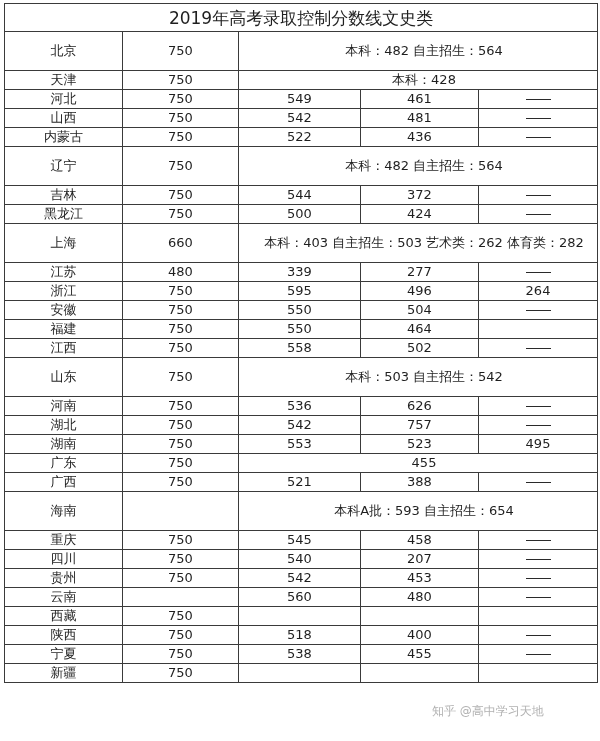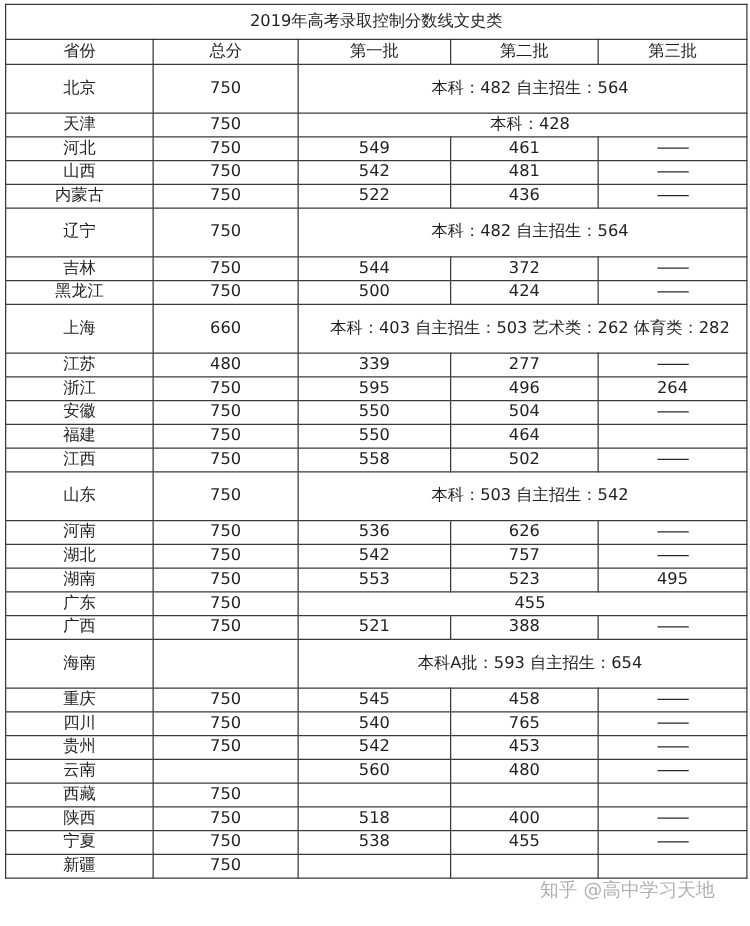--- a/index.html
+++ b/index.html
@@ -32,38 +32,38 @@
       vertical-align: middle;
       padding: 0;
       font-size: 13px;
       font-weight: normal;
       line-height: 16px;
       white-space: nowrap;
       overflow: hidden;
     }
     .title-cell {
       height: 27px;
-      font-size: 13px;
+      font-size: 17px;
     }
     .hdr th { height: 19px; }
     tr.r1 td { height: 18px; }
     tr.r2 td { height: 38px; }
     .dash {
       display: inline-block;
       width: 25px;
       height: 1px;
       background: #2a2a2a;
       vertical-align: middle;
     }
     .merged { letter-spacing: 0; padding-left: 12px; }
     .watermark {
       position: absolute;
       left: 432px;
       top: 703px;
-      font-size: 15px;
+      font-size: 12px;
       color: rgba(150,150,150,0.75);
       pointer-events: none;
       white-space: nowrap;
       text-shadow: 0 0 1px rgba(255,255,255,0.9);
     }
   </style>
 </head>
 <body>
 
 <div class="sheet">
@@ -72,27 +72,20 @@
       <col style="width:118px">
       <col style="width:116px">
       <col style="width:122px">
       <col style="width:118px">
       <col style="width:119px">
     </colgroup>
     <thead>
       <tr>
         <th class="title-cell" colspan="5">2019年高考录取控制分数线文史类</th>
       </tr>
-      <tr class="hdr">
-        <th>省份</th>
-        <th>总分</th>
-        <th>第一批</th>
-        <th>第二批</th>
-        <th>第三批</th>
-      </tr>
     </thead>
     <tbody id="tbody">
         <tr class="r2">
           <td>北京</td>
           <td>750</td>
           <td colspan="3" class="merged">本科：482 自主招生：564</td>
         </tr>
         <tr class="r1">
           <td>天津</td>
           <td>750</td>
@@ -225,21 +218,21 @@
           <td>重庆</td>
           <td>750</td>
           <td>545</td>
           <td>458</td>
           <td><span class="dash"></span></td>
         </tr>
         <tr class="r1">
           <td>四川</td>
           <td>750</td>
           <td>540</td>
-          <td>765</td>
+          <td>207</td>
           <td><span class="dash"></span></td>
         </tr>
         <tr class="r1">
           <td>贵州</td>
           <td>750</td>
           <td>542</td>
           <td>453</td>
           <td><span class="dash"></span></td>
         </tr>
         <tr class="r1">

